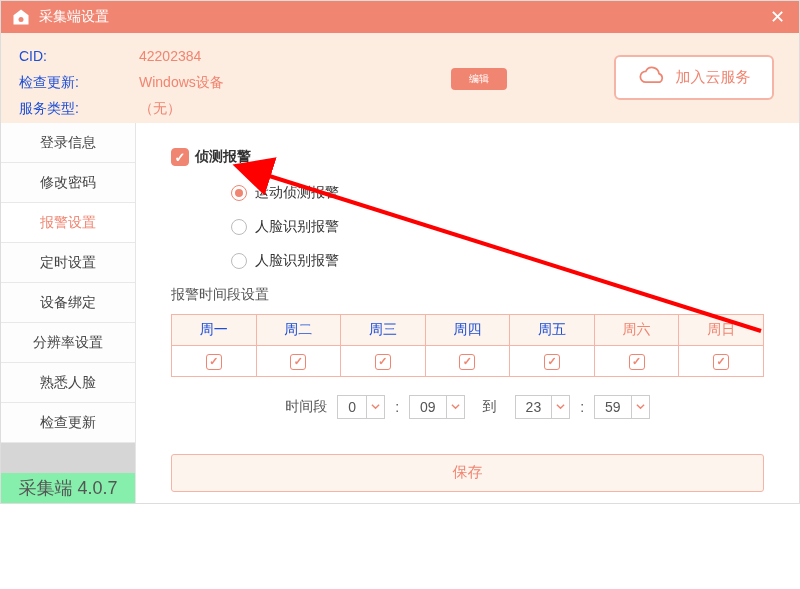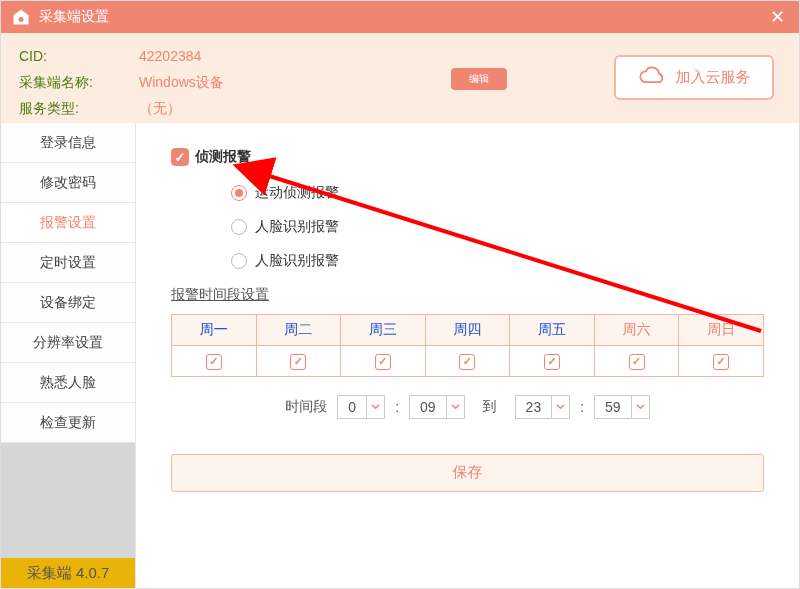--- a/index.html
+++ b/index.html
@@ -1,60 +1,60 @@
 <!DOCTYPE html>
 <html><head>
 <meta charset="utf-8">
 <style>
   * { box-sizing: border-box; margin: 0; padding: 0; }
   body { font-family: "Microsoft YaHei", sans-serif; font-size: 14px; color: #333; background: #fff; }
-  .window { width: 800px; height: 589px; border: 1px solid #ddd; position: relative; overflow: hidden; }
+  .window { width: 800px; height: 504px; border: 1px solid #ddd; position: relative; overflow: hidden; }
   
   
   .title-bar { height: 32px; background: #f08571; display: flex; align-items: center; padding: 0 10px; color: #fff; }
   .title-bar .logo { width: 20px; height: 20px; margin-right: 8px; }
   .title-bar .title { flex: 1; font-size: 14px; }
   .title-bar .close { font-size: 18px; cursor: pointer; padding: 0 4px; }
   
   
   .info-panel { background: #fdece0; padding: 10px 18px; position: relative; height: 90px; }
   .info-row { display: flex; align-items: center; line-height: 26px; }
-  .info-label { width: 120px; color: #4d7c0f; }
+  .info-label { width: 120px; color: #1d4ed8; }
   .info-value { color: #f08571; }
   .edit-btn { position: absolute; left: 450px; top: 35px; background: #f08571; color: #fff; border: none; border-radius: 4px; padding: 4px 18px; cursor: pointer; font-size: 10px; }
   .cloud-btn { position: absolute; right: 25px; top: 22px; width: 160px; height: 45px; border: 2px solid #f5b4a5; border-radius: 6px; background: #fff; color: #f08571; display: flex; align-items: center; justify-content: center; gap: 10px; cursor: pointer; font-size: 15px; }
   
   
   .body { display: flex; height: calc(100% - 122px); background: #fff; }
   
   
   .sidebar { width: 135px; border-right: 1px solid #e5e5e5; display: flex; flex-direction: column; background: #fff; }
   .sidebar-item { height: 40px; border-bottom: 1px solid #e8e8e8; display: flex; align-items: center; justify-content: center; cursor: pointer; font-size: 14px; color: #444; background: #fdfdfd; }
   .sidebar-item.active { color: #f08571; background: #fff; }
   .sidebar-spacer { flex: 1; background: #d6d6d6; border-bottom: none; }
-  .sidebar-footer { height: 30px; display: flex; align-items: center; justify-content: center; color: #555; font-size: 15px; background: #eab308; }
+  .sidebar-footer { height: 30px; display: flex; align-items: center; justify-content: center; color: #555; font-size: 18px; background: #86efac; }
   
   
   .content { flex: 1; padding: 25px 35px 20px 35px; position: relative; }
   .checkbox-row { display: flex; align-items: center; gap: 6px; margin-bottom: 18px; font-weight: bold; }
   .chk { width: 18px; height: 18px; border-radius: 4px; border: 1px solid #f08571; display: inline-flex; align-items: center; justify-content: center; cursor: pointer; }
   .chk.checked { background: #f08571; }
   .chk.checked::after { content: '✓'; color: #fff; font-size: 13px; font-weight: bold; }
   .chk-sm { width: 16px; height: 16px; border-radius: 3px; }
   .chk-sm.checked::after { font-size: 11px; }
   .chk.outline.checked { background: #fff; }
   .chk.outline.checked::after { color: #f08571; }
   
   .radio-group { margin-left: 60px; }
   .radio-row { display: flex; align-items: center; gap: 8px; margin-bottom: 16px; cursor: pointer; }
   .radio { width: 16px; height: 16px; border-radius: 50%; border: 1.5px solid #bbb; display: inline-flex; align-items: center; justify-content: center; }
   .radio.selected { border-color: #f08571; }
   .radio.selected::after { content: ''; width: 8px; height: 8px; border-radius: 50%; background: #f08571; }
   
-  .section-title { margin: 10px 0 10px 0; color: #555; text-decoration: underline; }
+  .section-title { margin: 10px 0 10px 0; color: #555; }
   
   .schedule-table { width: 100%; border: 1px solid #f5b4a5; border-collapse: collapse; }
   .schedule-table th, .schedule-table td { border: 1px solid #f5b4a5; text-align: center; padding: 6px 0; }
   .schedule-table th { background: #fdf4ee; font-weight: normal; color: #1d4ed8; }
   .schedule-table th.weekend { color: #f08571; }
   
   .time-row { margin-top: 18px; display: flex; align-items: center; justify-content: center; gap: 10px; color: #555; }
   .select-box { display: inline-flex; align-items: center; border: 1px solid #ccc; height: 24px; }
   .select-box .val { padding: 0 10px; min-width: 22px; text-align: center; }
   .select-box .dd { width: 18px; height: 100%; border-left: 1px solid #ccc; display: flex; align-items: center; justify-content: center; cursor: pointer; }
@@ -80,21 +80,21 @@
     <span class="title">采集端设置</span>
     <span class="close">✕</span>
   </div>
 
   <div class="info-panel">
     <div class="info-row">
       <span class="info-label">CID:</span>
       <span class="info-value">42202384</span>
     </div>
     <div class="info-row">
-      <span class="info-label">采集端名称:</span>
+      <span class="info-label">检查更新:</span>
       <span class="info-value">Windows设备</span>
     </div>
     <div class="info-row">
       <span class="info-label">服务类型:</span>
       <span class="info-value">（无）</span>
     </div>
     <button class="edit-btn">编辑</button>
     <button class="cloud-btn">
       <span>
         <svg width="28" height="20" viewBox="0 0 36 24">

